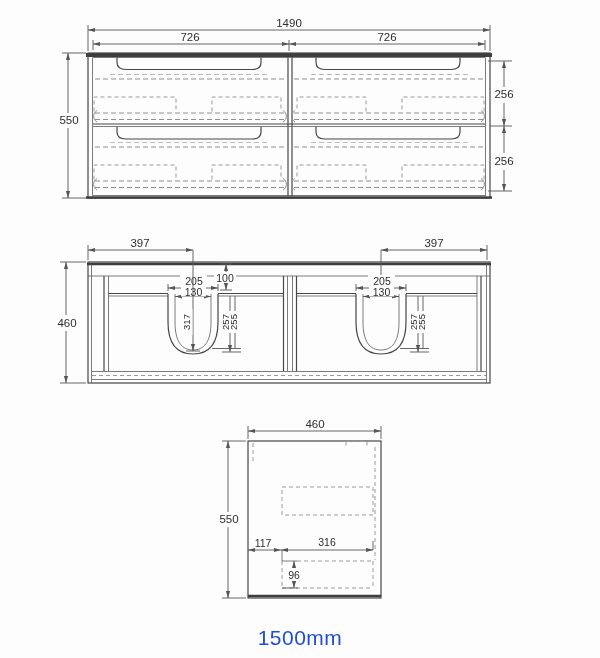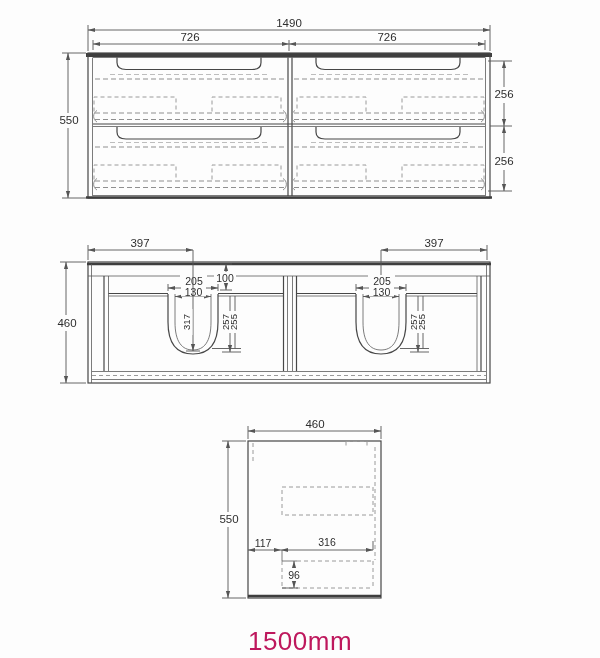--- a/index.html
+++ b/index.html
@@ -19,21 +19,21 @@
   .band{stroke:#3e3e3e;stroke-width:4;fill:none;}
   .band2{stroke:#3e3e3e;stroke-width:2.6;fill:none;}
   .dash{stroke:#8f8f8f;stroke-width:1;fill:none;stroke-dasharray:5 3;}
   .dashlt{stroke:#bdbdbd;stroke-width:1;fill:none;stroke-dasharray:5 3;}
   .dashdense{stroke:#9a9a9a;stroke-width:1;fill:none;stroke-dasharray:4 3;}
   .hook{stroke:#8f8f8f;stroke-width:1;fill:none;}
   .dim{stroke:#555;stroke-width:0.9;fill:none;}
   .wbg{fill:#fdfdfd;}
   #caption{
     position:absolute;left:0;right:0;top:626px;text-align:center;
-    font-size:26px;color:#be185d;letter-spacing:0.5px;
+    font-size:21px;color:#1d4ed8;letter-spacing:0.5px;
   }
 </style>
 </head>
 <body>
 
 
 
 <svg width="600" height="658" viewBox="0 0 600 658">
   <defs>
     <marker id="ar" orient="auto-start-reverse" markerWidth="9" markerHeight="7" refX="7" refY="2.5" markerUnits="userSpaceOnUse">

